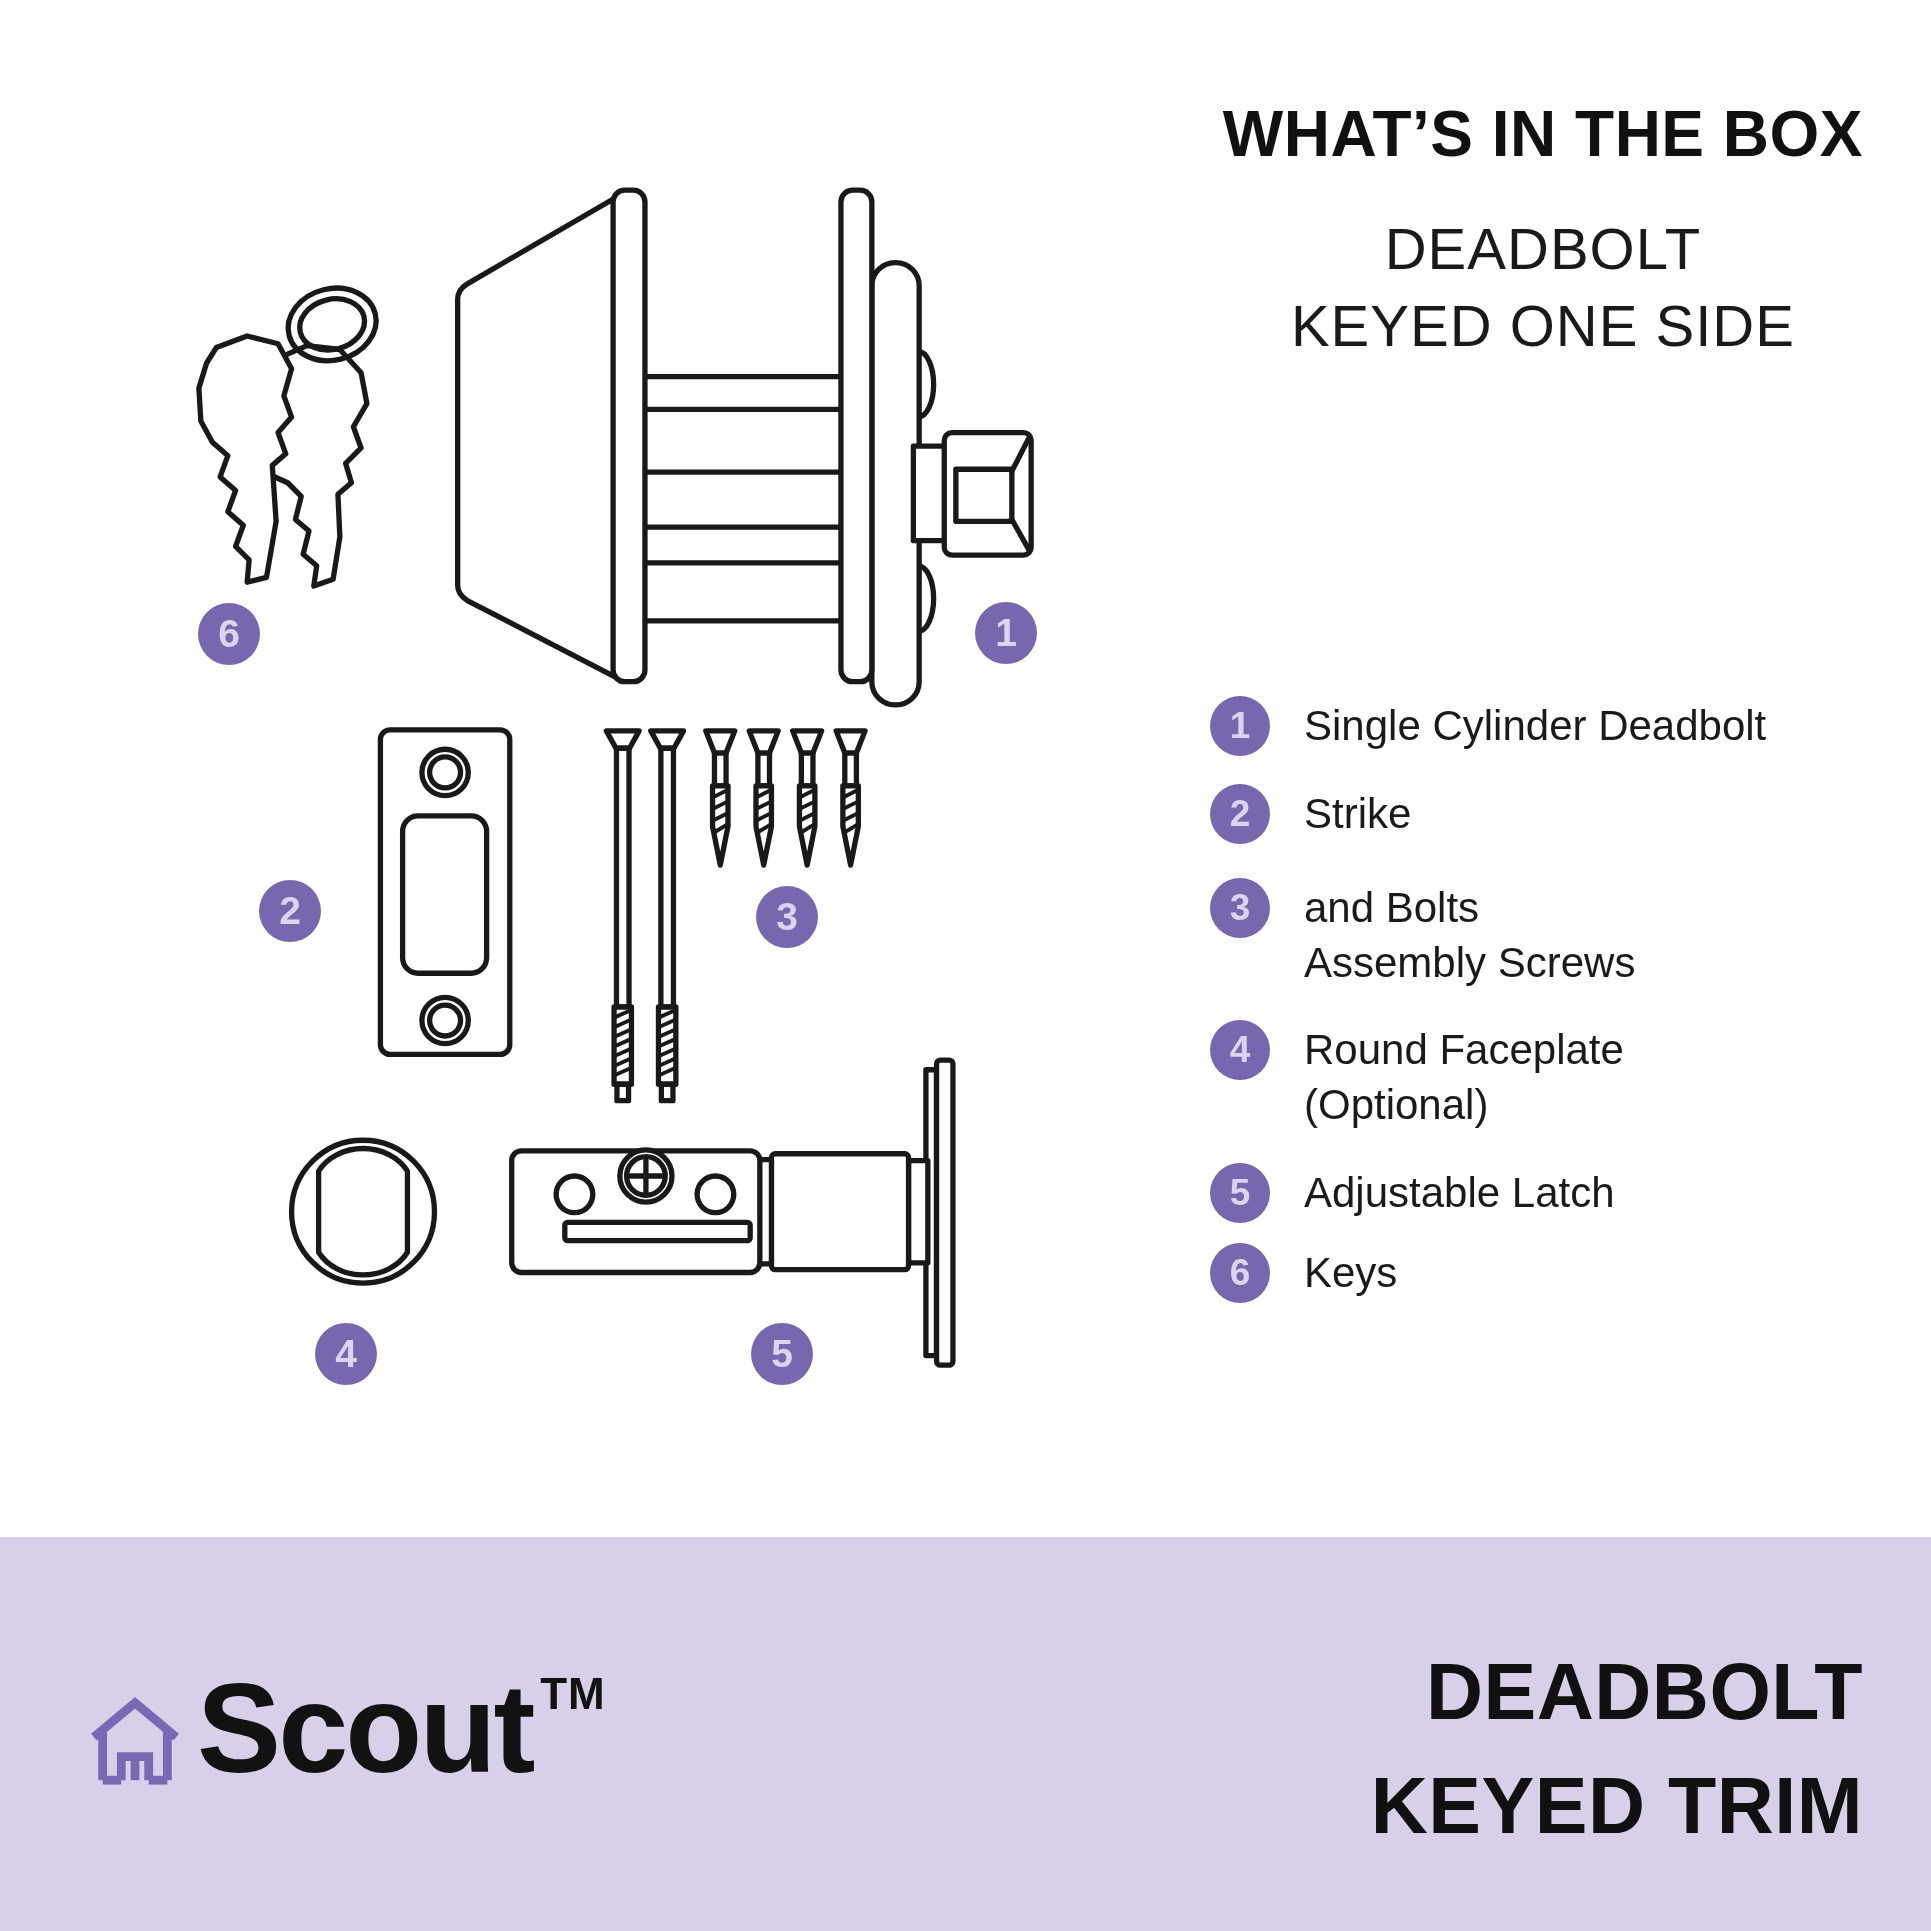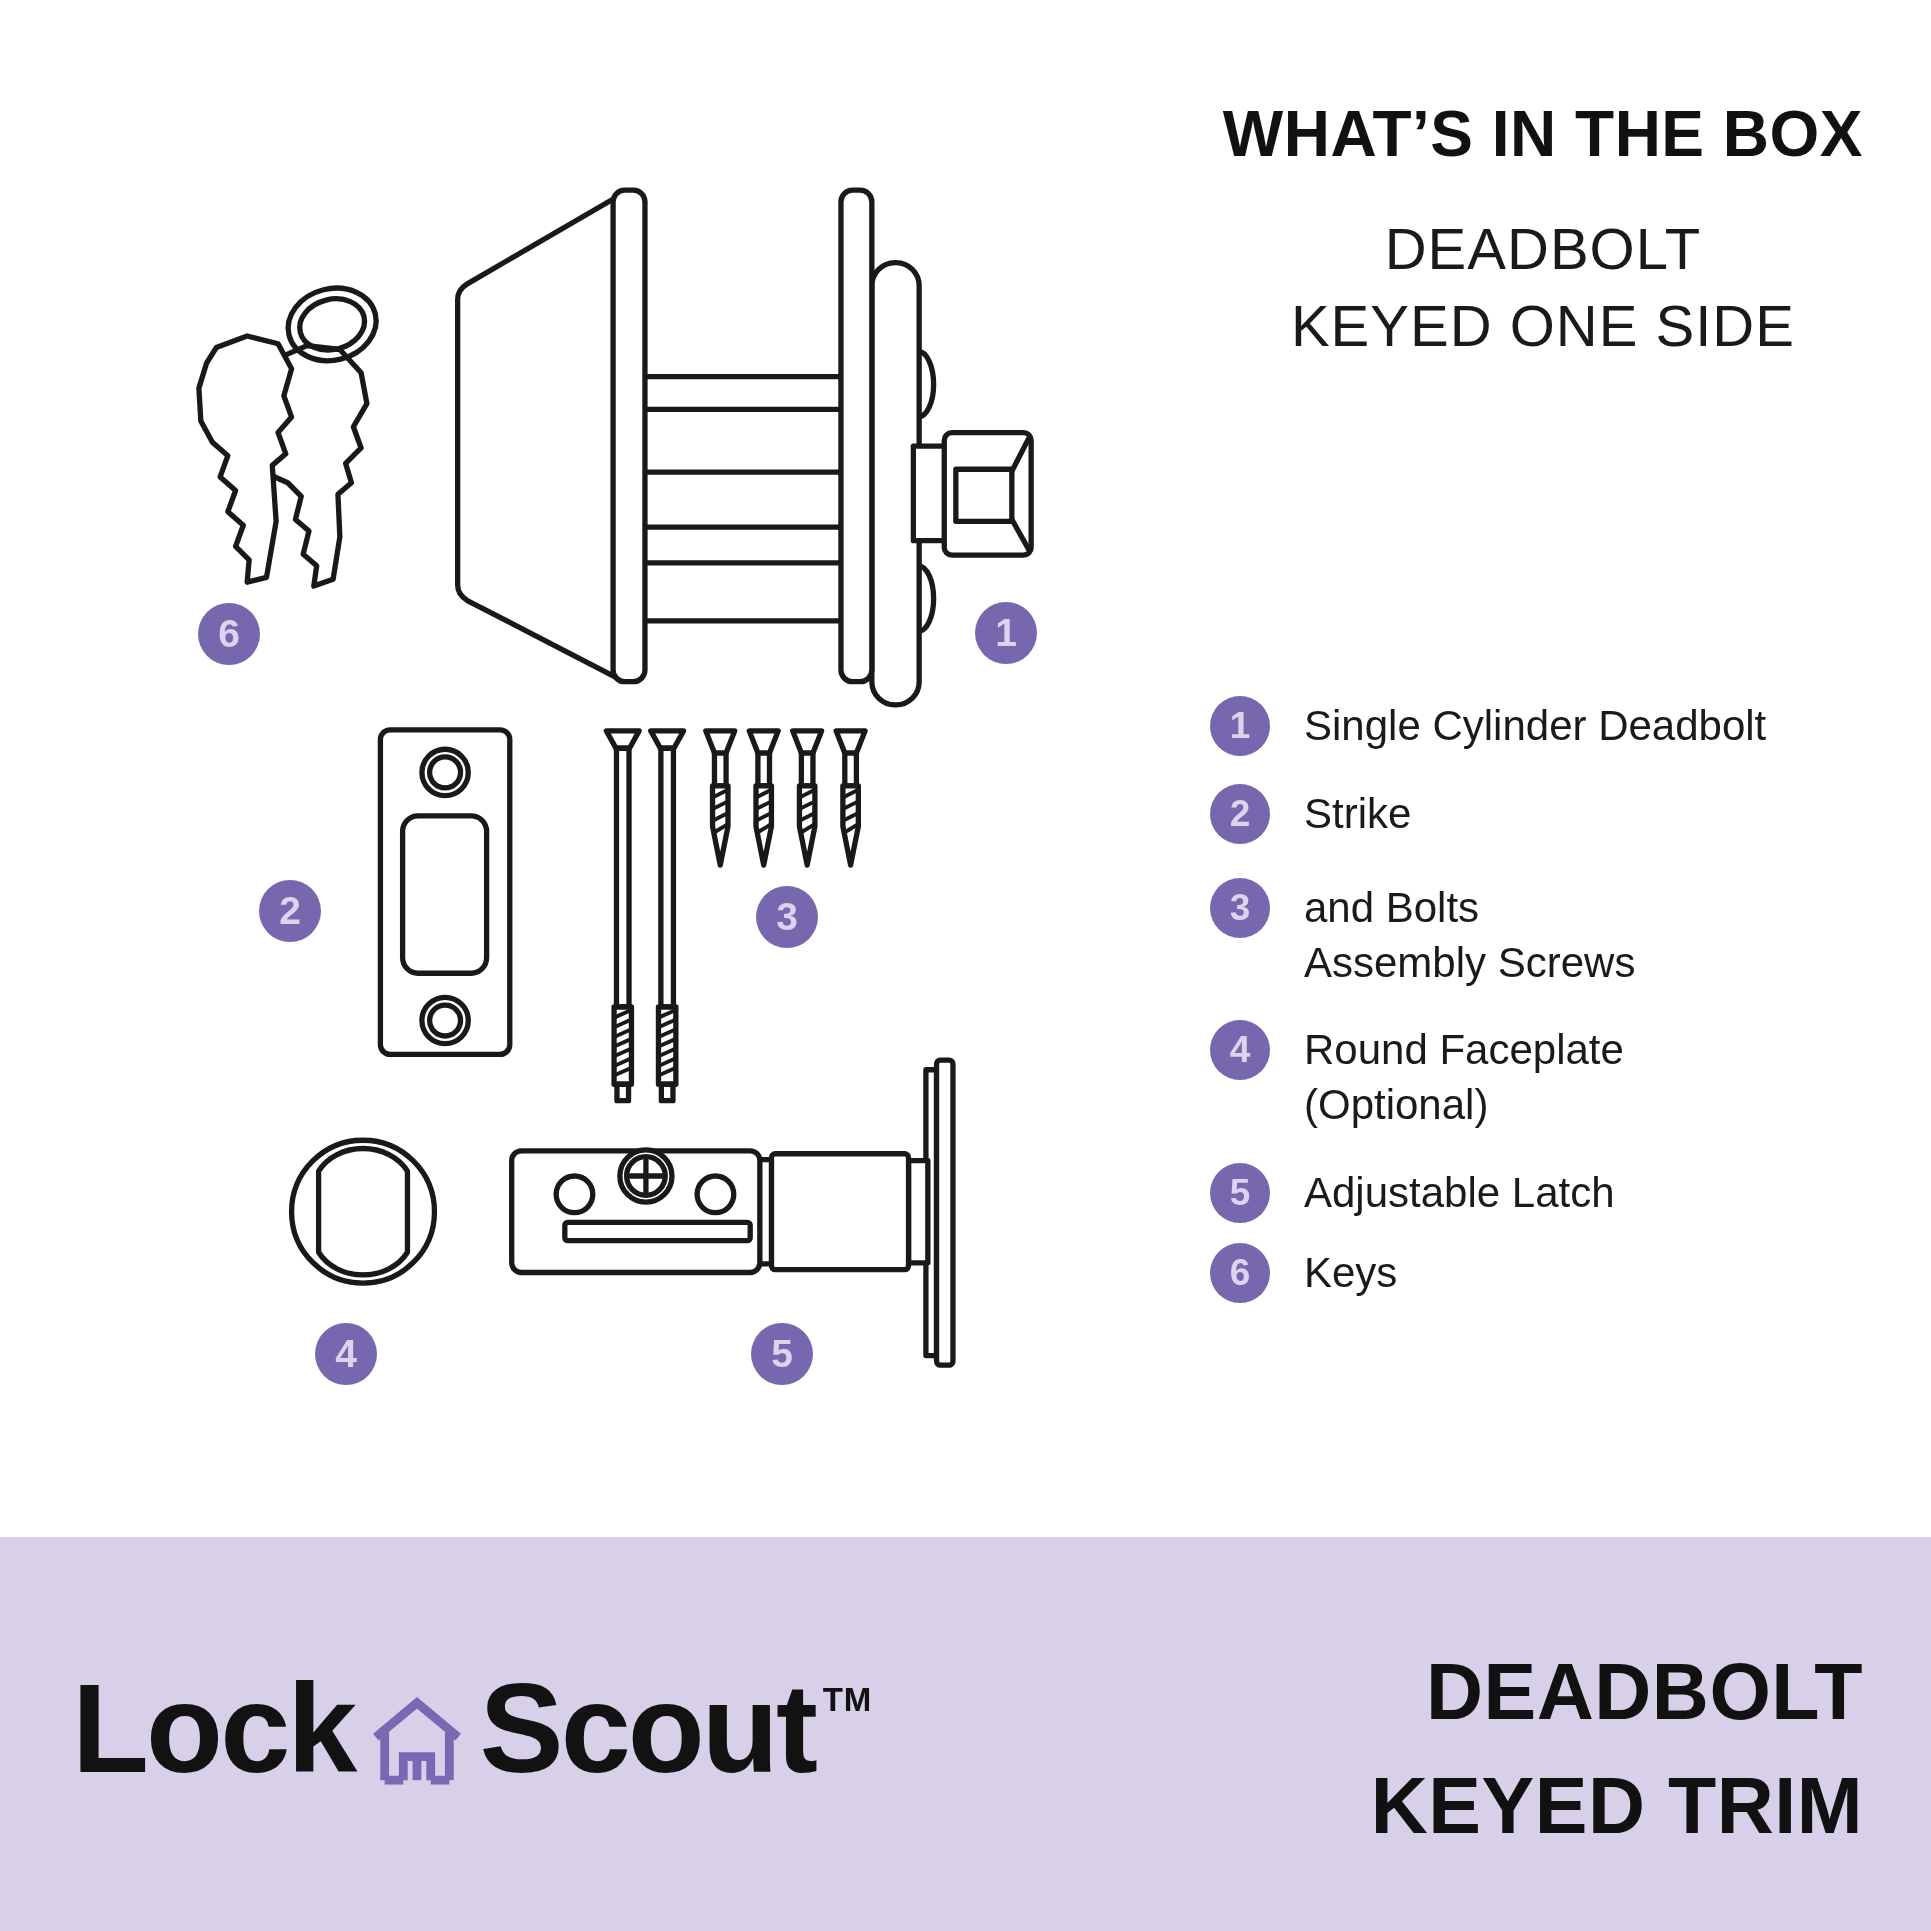--- a/index.html
+++ b/index.html
@@ -35,21 +35,21 @@
     stroke:#191919;stroke-width:5.5;fill:#ffffff;stroke-linejoin:round;
   }
   .art line{stroke-linecap:round;}
   .art .noline{fill:none;}
   .art .hatch{stroke-width:4;}
   
   .footer-bar{position:absolute;left:0;top:1537px;width:1931px;height:394px;background:#D7D0E8;}
   .logo{position:absolute;left:72px;top:1666px;display:flex;align-items:flex-end;color:#121212;}
   .logo-text{font-size:126px;font-weight:700;line-height:1;letter-spacing:-2.9px;}
   .logo-house{width:98px;height:98px;margin:0 13.5px 3.9px 13.5px;}
-  .logo-tm{font-size:33px;font-weight:700;margin-left:7.7px;margin-bottom:73px;letter-spacing:1px;}
+  .logo-tm{font-size:44px;font-weight:700;margin-left:7.7px;margin-bottom:73px;letter-spacing:1px;}
   .product{
     position:absolute;right:68px;top:1635px;text-align:right;
     font-size:79px;font-weight:800;line-height:114px;letter-spacing:0.5px;color:#111;
   }
 </style>
 </head>
 <body>
 
 <svg class="art" width="1931" height="1931" viewBox="0 0 2000 2000">
 
@@ -228,21 +228,20 @@
   <div class="badge">6</div>
   <div class="legend-label">
     <div class="legend-line">Keys</div>
 
   </div>
 </div>
 
 <div class="footer-bar"></div>
 
 <div class="logo">
-  <span class="logo-text">Lock</span>
   <svg class="logo-house" viewBox="0 0 100 100">
     <g fill="none" stroke="#7B68B5" stroke-width="9">
       <path d="M8,48 L50,13 L92,48"></path>
       <path d="M17,42 L17,92"></path>
       <path d="M83,42 L83,92"></path>
       <path d="M17,92 L36,92"></path>
       <path d="M64,92 L83,92"></path>
       <path d="M36,92 L36,68 L64,68 L64,92"></path>
       <path d="M50,68 L50,92"></path>
     </g>

